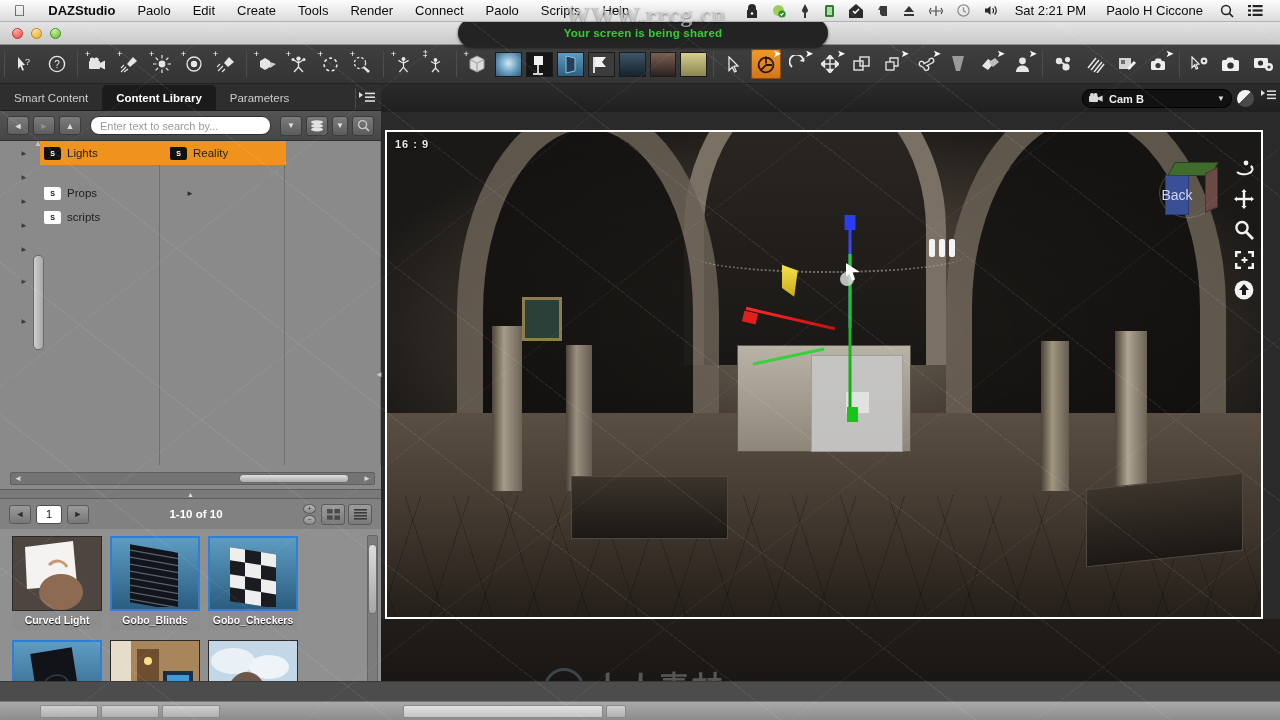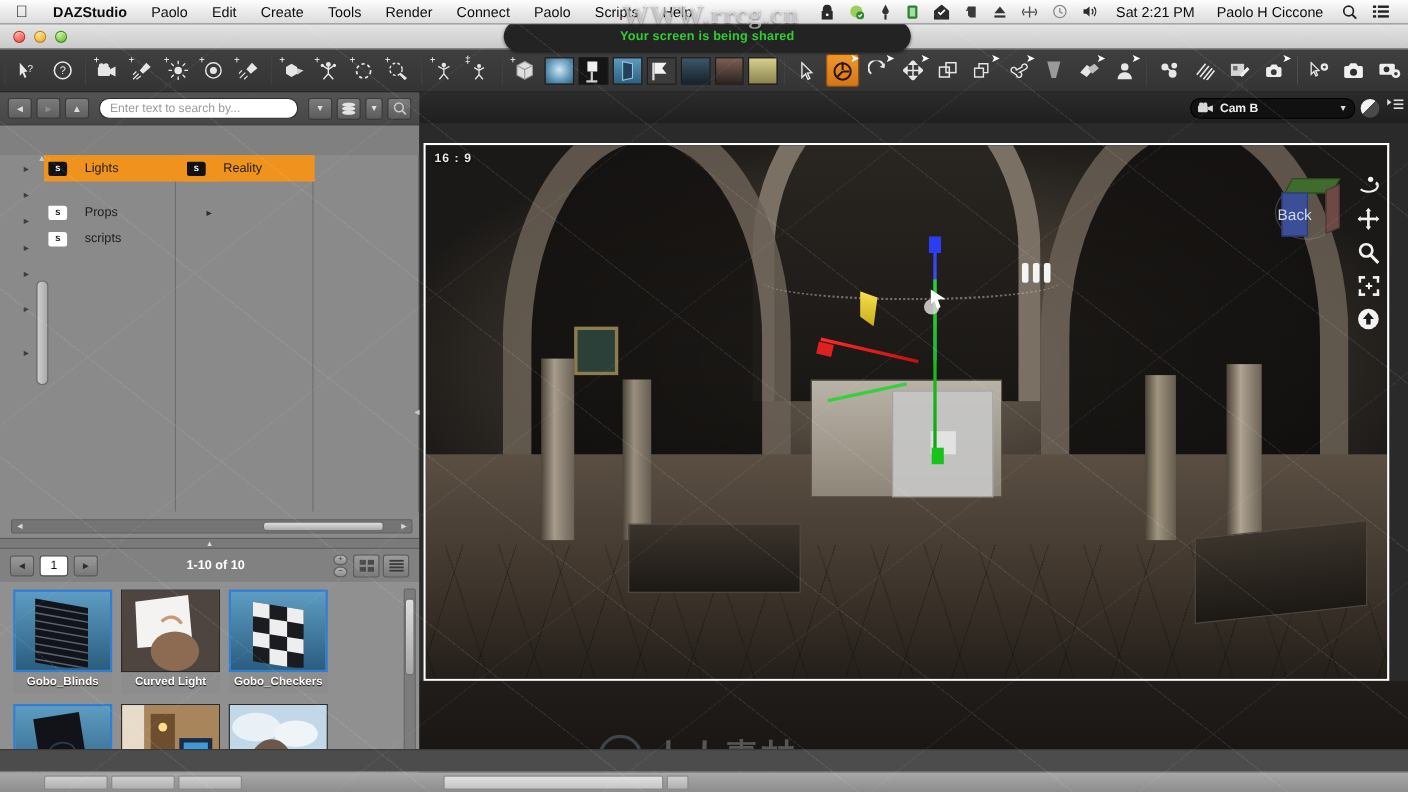--- a/index.html
+++ b/index.html
@@ -115,21 +115,21 @@
     border:1px solid #3b3b3b;color:#e0e0e0;
     display:flex;align-items:center;justify-content:center;font-size:8px;
   }
   .treewrap{
     position:absolute; left:0; top:57px; width:381px; height:348px;
     background:#8a8a8a;
   }
   .colsplit{ position:absolute; top:0; bottom:24px; width:1px; background:#6e6e6e; }
   .treecol{ position:absolute; left:16px; top:0; width:140px; }
   .trow{
-    height:24px; display:flex; align-items:center; gap:16px;
+    height:24px; display:flex; align-items:center; gap:6px;
     font-size:11.5px; color:#1d1d1d; padding-left:4px;
   }
   .trow.sel{ background:#f0931e; }
   .expander{ position:absolute; left:18px; width:12px; text-align:center; font-size:8px; color:#3d3d3d; }
   .folder{
     width:17px;height:13px;background:#111; border-radius:1px 3px 2px 2px;
     position:relative; display:flex;align-items:center;justify-content:center;
     color:#fff;font-size:7px;font-weight:bold;
   }
   .folder.wh{ background:#fff; color:#111; }
@@ -812,20 +812,35 @@
           <rect x="1" y="2" width="14" height="10" rx="1.4" fill="#ededed"></rect>
           <circle cx="7.5" cy="7" r="2.6" fill="#2f2f2f"></circle>
           <circle cx="16" cy="11" r="4" fill="#ededed"></circle>
           <circle cx="16" cy="11" r="1.6" fill="#3a3a3a"></circle>
         </svg>
     </div>
   </div>
 
   <div class="leftpanel">
 
+    <div class="tabstrip">
+      <div class="tab">Smart Content</div>
+      <div class="tab sel">Content Library</div>
+      <div class="tab">Parameters</div>
+      <div class="tabmenu">
+        <svg width="16" height="13" viewBox="0 0 16 13">
+            <path d="M0 0l4 3-4 3z" fill="#dcdcdc"></path>
+            <g fill="#dcdcdc">
+              <rect x="6" y="0.6" width="10" height="1.6"></rect>
+              <rect x="6" y="4.4" width="10" height="1.6"></rect>
+              <rect x="6" y="8.2" width="10" height="1.6"></rect>
+            </g>
+          </svg>
+      </div>
+    </div>
 
     <div class="searchrow">
       <div class="navbtn">◄</div>
       <div class="navbtn dim">►</div>
       <div class="navbtn">▲</div>
       <div class="searchinput">Enter text to search by...</div>
       <div class="srbtn" style="width:22px">▼</div>
       <div class="srbtn" style="width:22px">
         <svg width="14" height="12" viewBox="0 0 14 12">
             <g fill="#e3e3e3">
@@ -920,45 +935,45 @@
               <rect x="1" y="1" width="13" height="1.6"></rect>
               <rect x="1" y="4" width="13" height="1.6"></rect>
               <rect x="1" y="7" width="13" height="1.6"></rect>
               <rect x="1" y="10" width="13" height="1.6"></rect>
             </g>
           </svg>
       </div>
     </div>
 
     <div class="thumbgrid">
+      <div class="tile">
+        <div class="tileimg" style="background:linear-gradient(#6b625c,#2b2522)">
+          <svg width="88" height="73" viewBox="0 0 88 73">
+              <rect width="88" height="73" fill="#4e4540"></rect>
+              <path d="M12 10 L60 4 L64 48 L14 52 Z" fill="#f4f3f1"></path>
+              <ellipse cx="48" cy="55" rx="22" ry="18" fill="#8d6a52"></ellipse>
+              <path d="M36 28c6-6 14-5 18 2" stroke="#c89a74" stroke-width="3" fill="none"></path>
+            </svg>
+        </div>
+        <div class="tilelabel">Curved Light</div>
+      </div>
+
       <div class="tile sel">
         <div class="tileimg" style="background:linear-gradient(#5e9cc2,#2a5d80)">
           <svg width="86" height="69" viewBox="0 0 86 69">
               <defs></defs>
               <g transform="skewY(10) translate(18,-2)">
                 <rect x="0" y="5" width="48" height="58" fill="#12141b"></rect>
                 <g stroke="#59636e" stroke-width="1.4">
             <path d="M0 11h48M0 18h48M0 25h48M0 32h48M0 39h48M0 46h48M0 53h48M0 60h48"></path>
                 </g>
               </g>
             </svg>
         </div>
         <div class="tilelabel">Gobo_Blinds</div>
-      </div>
-
-      <div class="tile">
-        <div class="tileimg" style="background:linear-gradient(#6b625c,#2b2522)">
-          <svg width="88" height="73" viewBox="0 0 88 73">
-              <rect width="88" height="73" fill="#4e4540"></rect>
-              <path d="M12 10 L60 4 L64 48 L14 52 Z" fill="#f4f3f1"></path>
-              <ellipse cx="48" cy="55" rx="22" ry="18" fill="#8d6a52"></ellipse>
-              <path d="M36 28c6-6 14-5 18 2" stroke="#c89a74" stroke-width="3" fill="none"></path>
-            </svg>
-        </div>
-        <div class="tilelabel">Curved Light</div>
       </div>
 
       <div class="tile sel">
         <div class="tileimg" style="background:linear-gradient(#5e9cc2,#2a5d80)">
           <svg width="86" height="69" viewBox="0 0 86 69">
               <g transform="skewY(9) translate(20,0)">
                 <rect x="0" y="6" width="46" height="54" fill="#1a1c22"></rect>
             <g fill="#eeeeee">
               <rect x="0" y="6" width="15" height="13"></rect>
                   <rect x="31" y="6" width="15" height="13"></rect>

